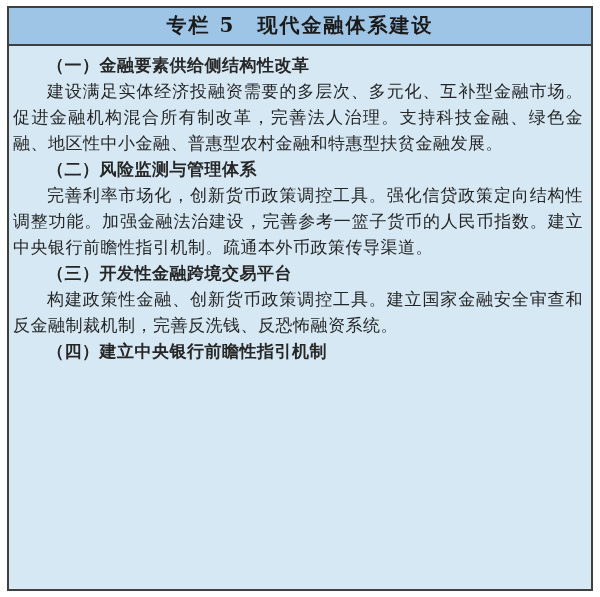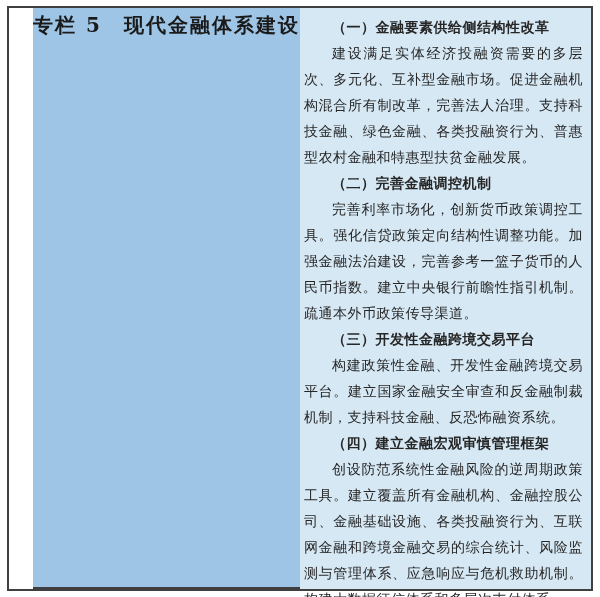--- a/index.html
+++ b/index.html
@@ -16,42 +16,41 @@
     height: 597px;
     padding: 6px 7px;
     background: #ffffff;
     font-family: "DejaVu Serif", "Liberation Serif", serif;
   }
   .panel {
     box-sizing: border-box;
     height: 100%;
     border: 2px solid var(--border-color, #3f3f3f);
     display: flex;
-    flex-direction: row;
-    padding-left: 24px;
+    flex-direction: column;
   }
   .panel-header {
     background: var(--header-bg, #9fc5e6);
     border-bottom: 2px solid var(--border-color, #3f3f3f);
     text-align: center;
     padding: 4px 0 5px 0;
     flex: 0 0 auto;
   }
   .panel-title {
     font-size: 20px;
     font-weight: 700;
     color: var(--title-color, #1a1a1a);
     letter-spacing: 2px;
   }
   .panel-body {
     flex: 1 1 auto;
     background: var(--body-bg, #d6e8f4);
     padding: 6px 8px 8px 4px;
     color: var(--text-color, #262626);
-    font-size: 14px;
+    font-size: 17px;
     line-height: 26px;
     text-align: justify;
     letter-spacing: 0.5px;
   }
   .sec-heading {
     margin: 0;
     text-indent: 2em;
     font-weight: 700;
   }
   .sec-body {
@@ -62,22 +61,21 @@
 </head>
 <body>
 
 <div class="page">
   <div class="panel">
     <div class="panel-header">
       <span class="panel-title">专栏 5　现代金融体系建设</span>
     </div>
     <div class="panel-body">
       <p class="sec-heading">（一）金融要素供给侧结构性改革</p>
-      <p class="sec-body">建设满足实体经济投融资需要的多层次、多元化、互补型金融市场。促进金融机构混合所有制改革，完善法人治理。支持科技金融、绿色金融、各类投融资行为、普惠型农村金融和特惠型扶贫金融发展。</p>
-      <p class="sec-heading">（二）完善金融调控机制</p>
+      <p class="sec-body">建设满足实体经济投融资需要的多层次、多元化、互补型金融市场。促进金融机构混合所有制改革，完善法人治理。支持科技金融、绿色金融、地区性中小金融、普惠型农村金融和特惠型扶贫金融发展。</p>
+      <p class="sec-heading">（二）风险监测与管理体系</p>
       <p class="sec-body">完善利率市场化，创新货币政策调控工具。强化信贷政策定向结构性调整功能。加强金融法治建设，完善参考一篮子货币的人民币指数。建立中央银行前瞻性指引机制。疏通本外币政策传导渠道。</p>
       <p class="sec-heading">（三）开发性金融跨境交易平台</p>
-      <p class="sec-body">构建政策性金融、开发性金融跨境交易平台。建立国家金融安全审查和反金融制裁机制，支持科技金融、反恐怖融资系统。</p>
-      <p class="sec-heading">（四）建立金融宏观审慎管理框架</p>
-      <p class="sec-body">创设防范系统性金融风险的逆周期政策工具。建立覆盖所有金融机构、金融控股公司、金融基础设施、各类投融资行为、互联网金融和跨境金融交易的综合统计、风险监测与管理体系、应急响应与危机救助机制。构建大数据征信体系和多层次支付体系。</p>
+      <p class="sec-body">构建政策性金融、创新货币政策调控工具。建立国家金融安全审查和反金融制裁机制，完善反洗钱、反恐怖融资系统。</p>
+      <p class="sec-heading">（四）建立中央银行前瞻性指引机制</p>
     </div>
   </div>
 </div>
 
 </body></html>

